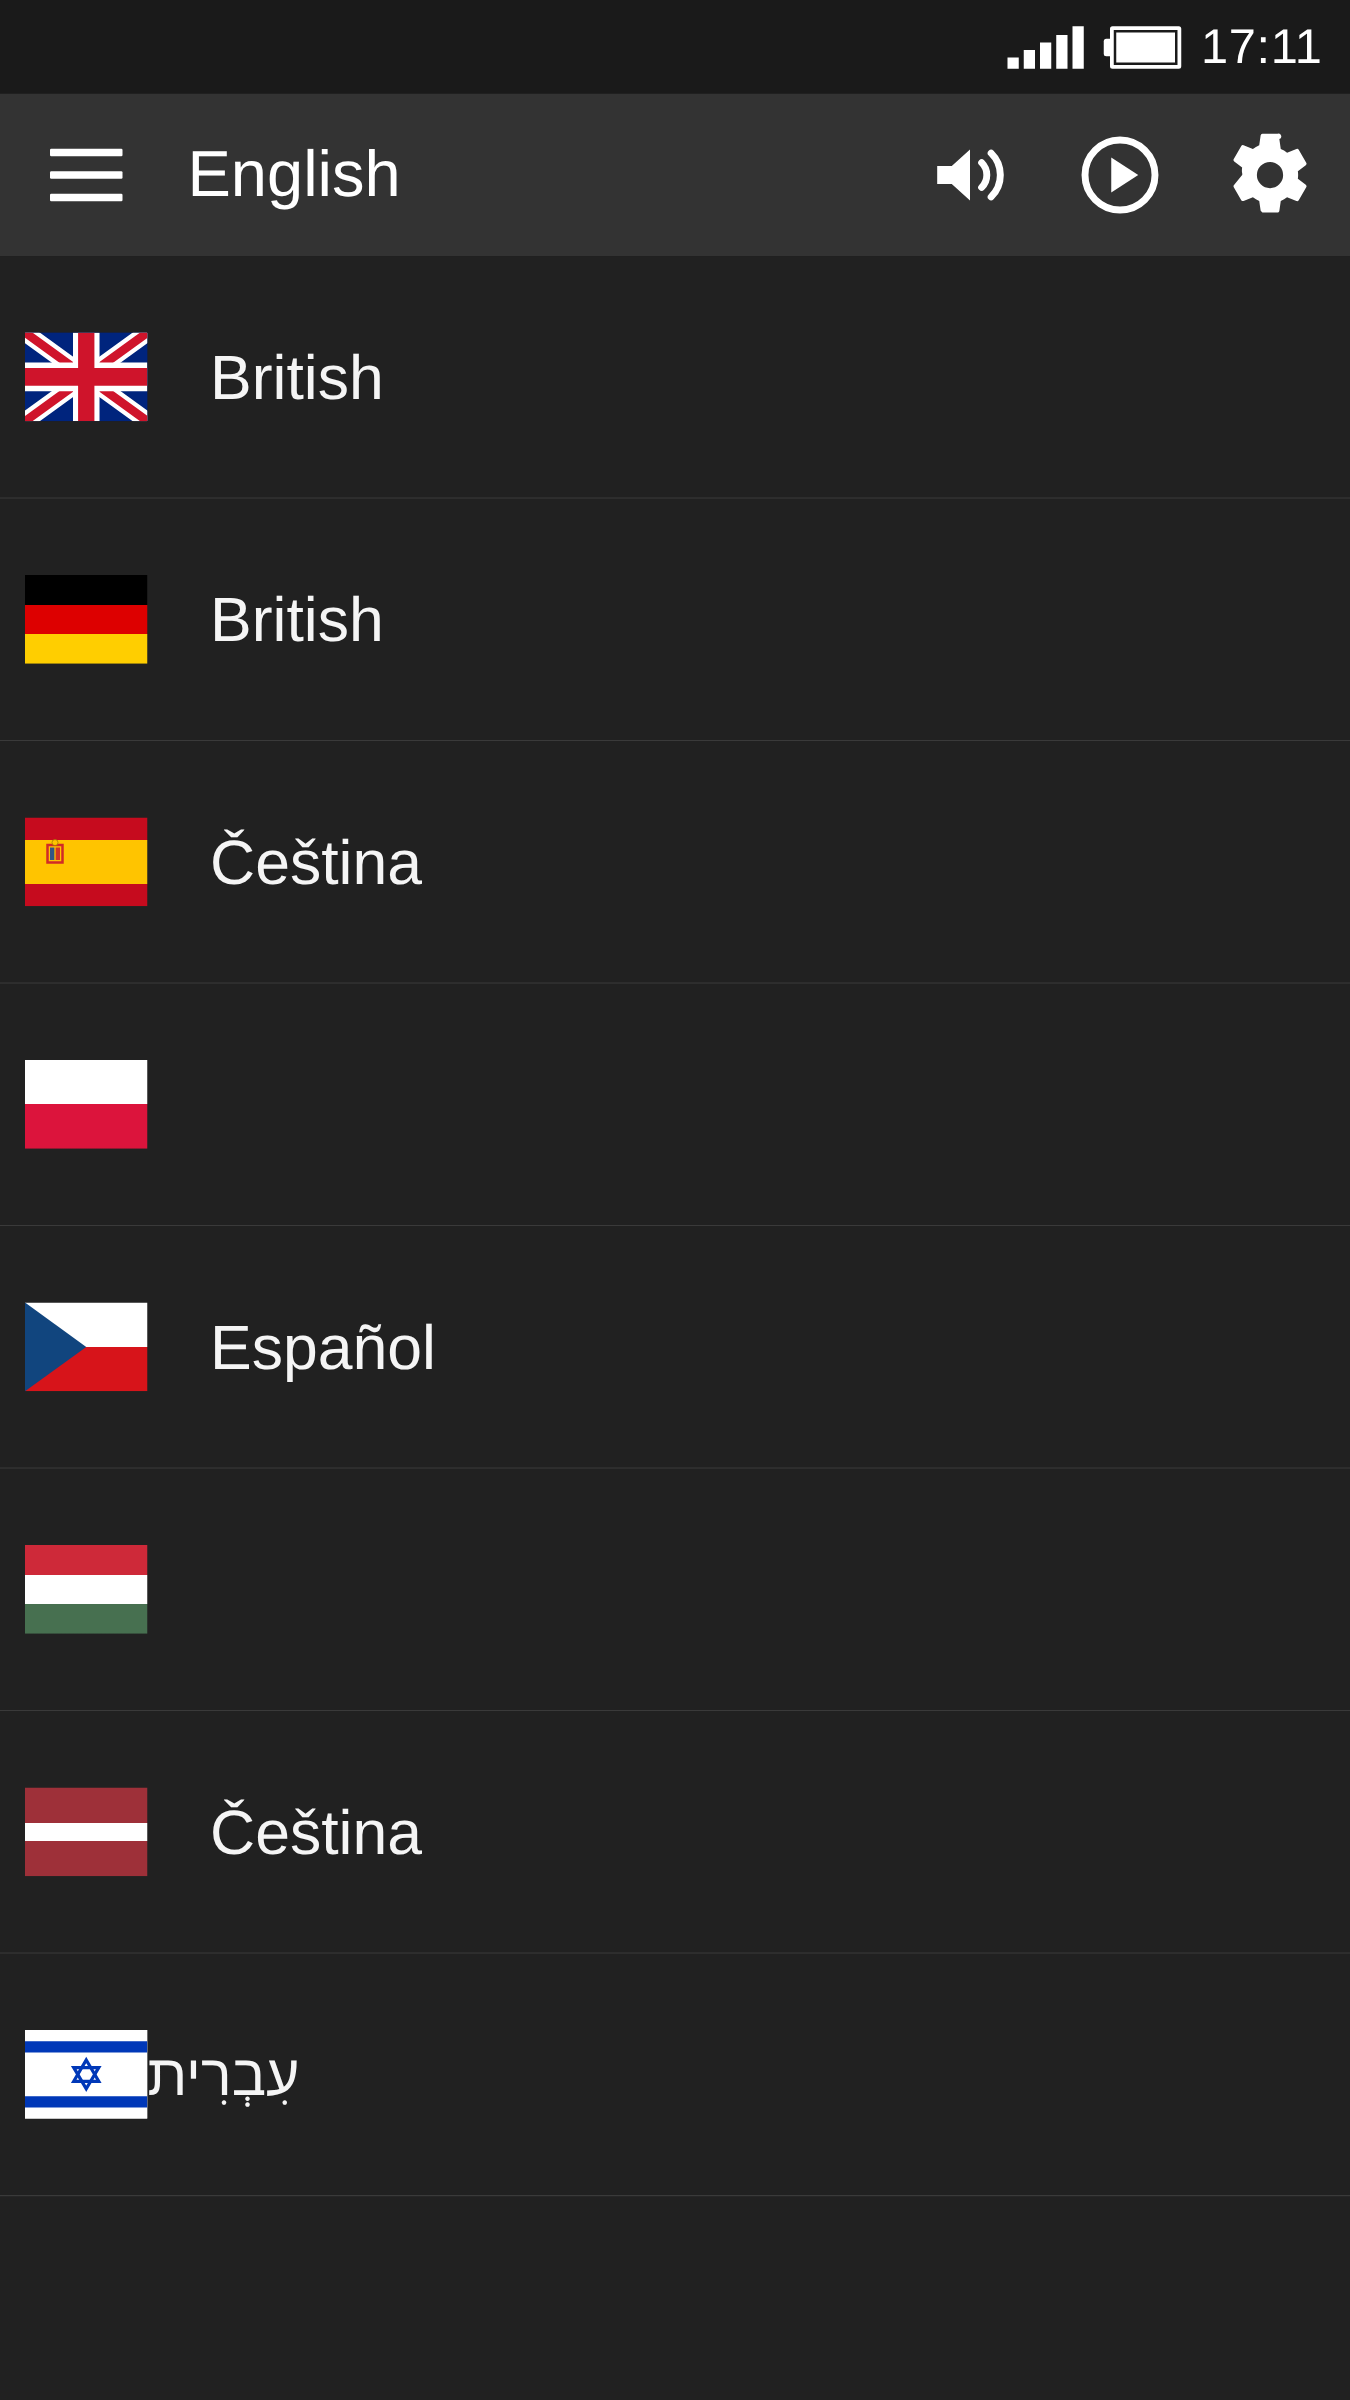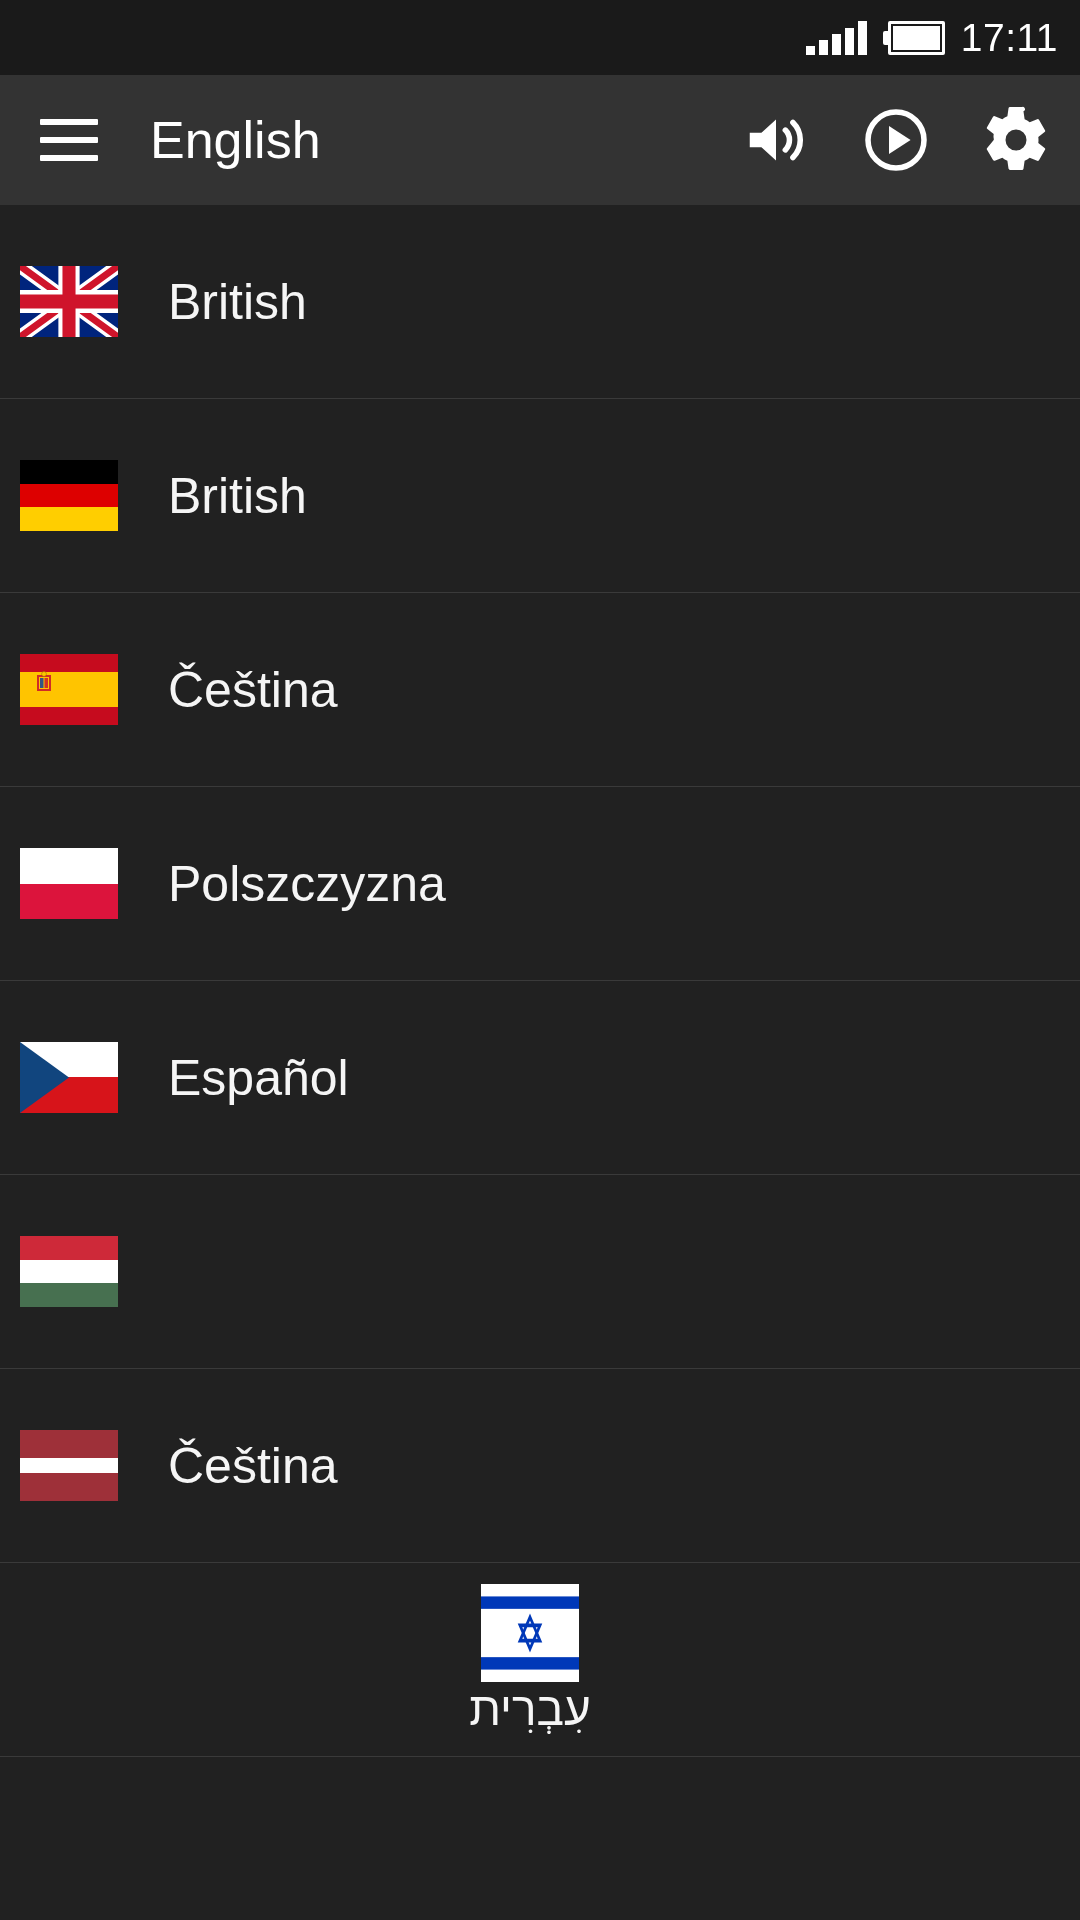--- a/index.html
+++ b/index.html
@@ -64,21 +64,21 @@
   .list{ background:#212121; }
   .row{
     position:relative;
     height:194px;
     display:flex; align-items:center;
     padding:0 40px 0 20px;
     border-bottom:1px solid #3a3a3a;
     background:#212121;
     cursor:pointer;
   }
-  .row.rtl{ flex-direction:column; justify-content:center; }
+  .row.rtl{ flex-direction:row; justify-content:flex-start; }
   .flagwrap{ width:98px; height:71px; flex:0 0 98px; position:relative;
              overflow:hidden; }
   .flag{ position:absolute; inset:0; }
   .label{
     color:#f5f5f5; font-size:50px; margin-left:50px; white-space:nowrap;
     font-weight:400;
   }
   .label.he{ margin-left:0; font-size:46px; }
 
   
@@ -185,21 +185,20 @@
         </svg>
       </div>
     </div>
     <div class="label">Čeština</div>
   </div>
 
   <div class="row">
     <div class="flagwrap">
       <div class="flag f-pl"></div>
     </div>
-    <div class="label">Polszczyzna</div>
   </div>
 
   <div class="row">
     <div class="flagwrap">
       <div class="flag f-cz">
         <svg viewBox="0 0 98 71" width="100%" height="100%" preserveAspectRatio="none">
           <polygon points="0,0 49,35.5 0,71" fill="#11457e"></polygon>
         </svg>
       </div>
     </div>

